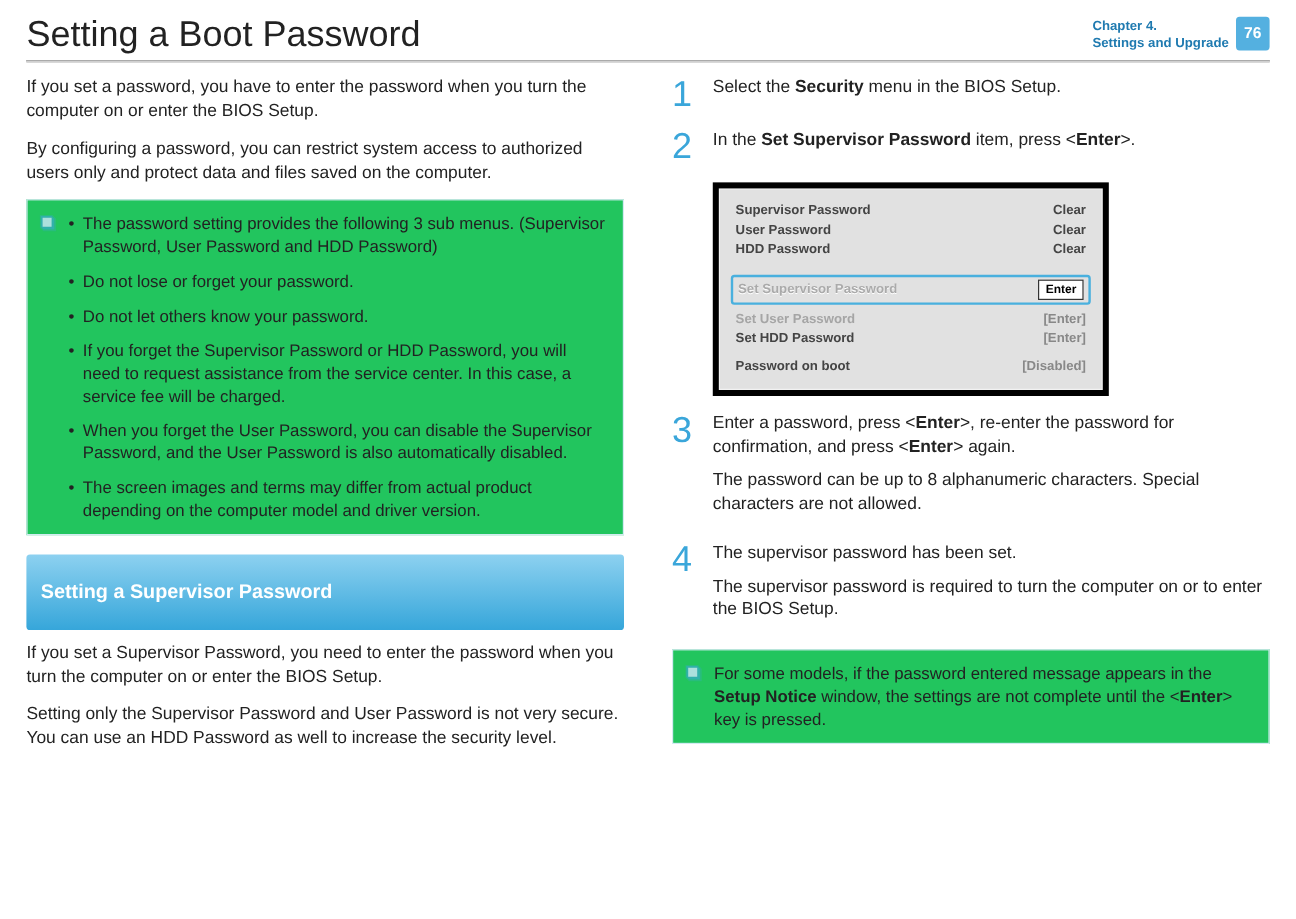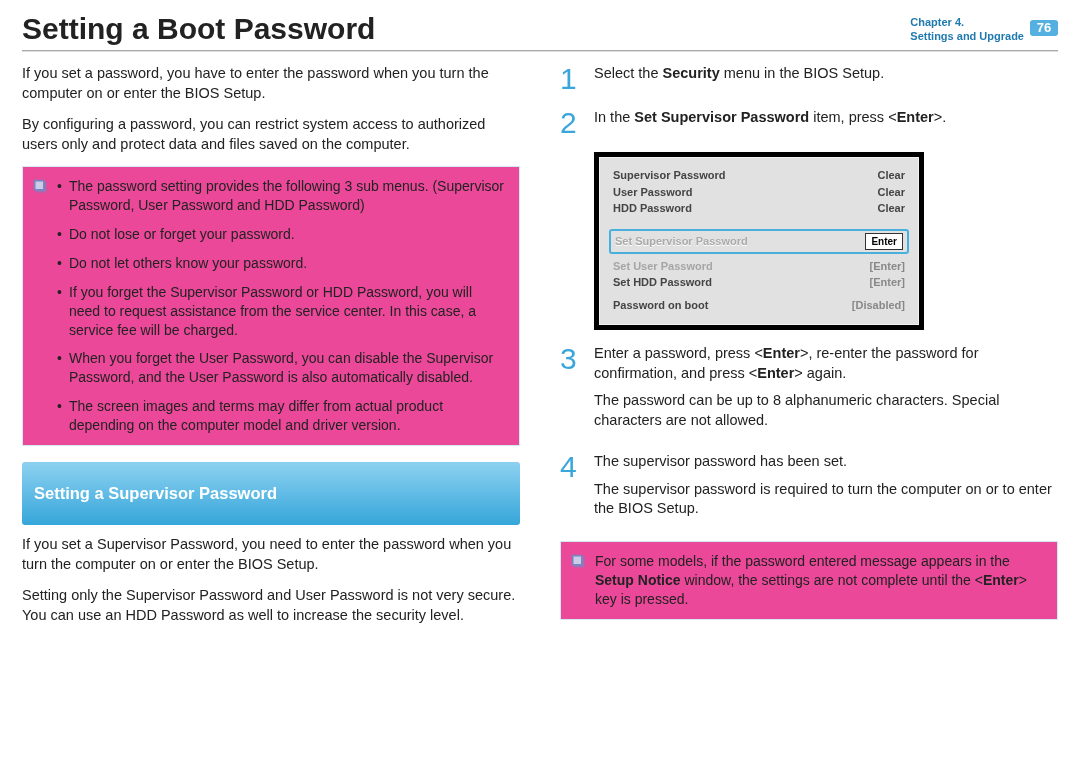--- a/index.html
+++ b/index.html
@@ -1,27 +1,27 @@
 <!DOCTYPE html>
 <html><head>
 <meta charset="utf-8">
 <style>
   * { box-sizing: border-box; margin: 0; padding: 0; }
   body { font-family: "Segoe UI", Arial, sans-serif; font-size: 14.5px; color: #222; width: 1080px; height: 766px; background: #fff; overflow: hidden; }
   .page { padding: 12px 22px 20px 22px; }
   .header-row { display: flex; align-items: flex-start; }
-  .title { font-size: 30px; font-weight: 700; color: #222; flex: 1; }
+  .title { font-size: 30px; font-weight: 400; color: #222; flex: 1; }
   .chap-block { text-align: left; font-size: 11px; font-weight: 700; color: #1f7ab0; line-height: 1.25; padding-top: 4px; }
-  .page-num { display: inline-flex; align-items: center; justify-content: center; width: 28px; height: 16px; background: #54b0e0; color: #fff; font-weight: 700; font-size: 13px; border-radius: 3px; margin-left: 6px; vertical-align: top; }
+  .page-num { display: inline-flex; align-items: center; justify-content: center; width: 28px; height: 28px; background: #54b0e0; color: #fff; font-weight: 700; font-size: 13px; border-radius: 3px; margin-left: 6px; vertical-align: top; }
   .header-right { display: flex; align-items: center; }
   .rule { height: 2px; background: #999; border-top: 1px solid #aaa; border-bottom: 1px solid #ddd; margin: 4px 0 12px 0; }
   .columns { display: flex; gap: 40px; margin-top: 12px; }
   .col { flex: 1; min-width: 0; }
   p { line-height: 1.35; margin-bottom: 12px; }
-  .notebox { background: #ec4899; border: 1px solid #d3eaf2; padding: 10px 12px 10px 34px; margin: 8px 0 16px 0; position: relative; font-size: 14px; line-height: 1.35; }
+  .notebox { background: #22c55e; border: 1px solid #d3eaf2; padding: 10px 12px 10px 34px; margin: 8px 0 16px 0; position: relative; font-size: 14px; line-height: 1.35; }
   .note-icon { position: absolute; left: 8px; top: 10px; width: 18px; height: 18px; }
   .notebox ul { list-style: none; }
   .notebox li { position: relative; padding-left: 12px; margin-bottom: 10px; }
   .notebox li:last-child { margin-bottom: 0; }
   .notebox li::before { content: "•"; position: absolute; left: 0; top: 0; }
   .subheading { background: linear-gradient(#8dd1f0, #36a6da); color: #fff; font-weight: 700; font-size: 16.5px; padding: 22px 12px; border-radius: 3px; margin: 6px 0 10px 0; }
   .step { display: flex; gap: 12px; margin-bottom: 14px; }
   .step-num { color: #3aa6da; font-size: 30px; font-weight: 400; line-height: 1; min-width: 22px; }
   .step-body { flex: 1; line-height: 1.35; }
   .step-body p { margin-bottom: 8px; }

